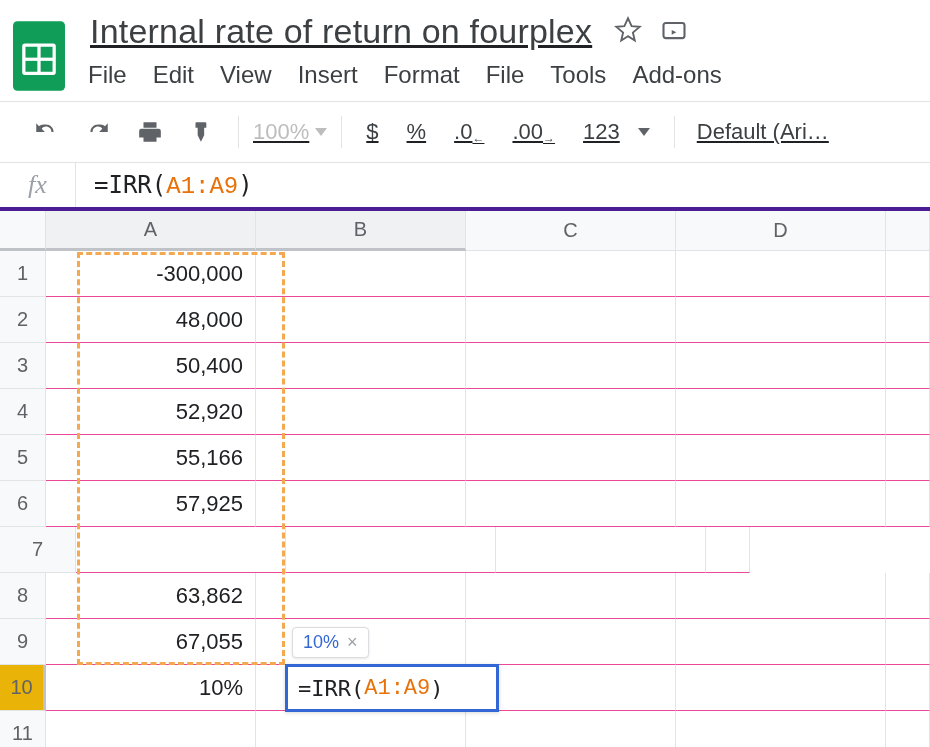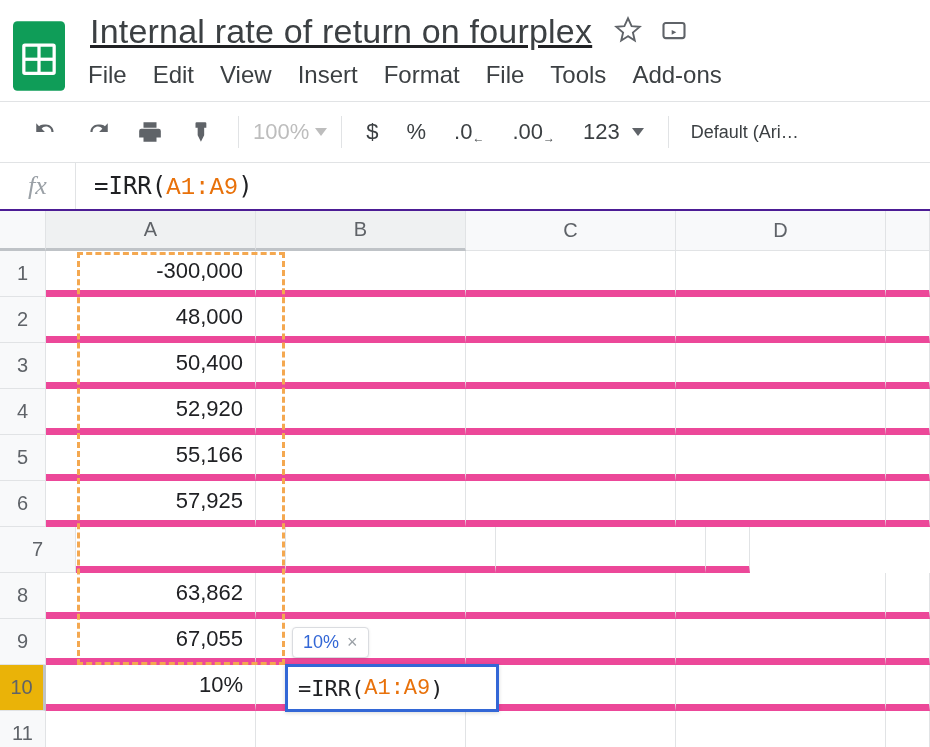--- a/index.html
+++ b/index.html
@@ -30,38 +30,39 @@
   .star-icon svg, .presentation-icon svg { width: 28px; height: 28px; fill: #5f6368; }
   .menubar { display: flex; gap: 26px; padding: 8px 0 12px 2px; }
   .menu-item { font-size: 24px; color: #3c4043; cursor: pointer; }
 
   hr.top-sep { border: none; border-top: 1px solid #e1e3e5; margin: 0; }
 
   
   .toolbar {
     display: flex; align-items: center; gap: 8px;
     padding: 10px 0 10px 24px;
+    text-decoration: underline;
   }
   .tb { display: flex; align-items: center; justify-content: center;
         width: 44px; height: 40px; cursor: pointer; color: #5f6368; }
   .tb svg { width: 26px; height: 26px; fill: #5f6368; }
   .tb-sep { width: 1px; height: 32px; background: #e1e3e5; margin: 0 6px; }
   .zoom { display: flex; align-items: center; gap: 6px; color: #bdbdbd; font-size: 22px; cursor: pointer;}
   .zoom .caret { width: 0; height: 0; border-left: 6px solid transparent; border-right: 6px solid transparent; border-top: 8px solid #bdbdbd;}
   .fmt { font-size: 22px; color: #3c4043; width: auto; padding: 0 10px; cursor:pointer;}
-  .fmt-123 { display:flex; align-items:center; gap:12px;}
+  .fmt-123 { display:flex; align-items:center; gap:18px;}
   .fmt-123 .caret { width:0;height:0;border-left:6px solid transparent;border-right:6px solid transparent;border-top:8px solid #5f6368;}
-  .font-box { font-size: 18px; color:#3c4043; padding:0 8px; white-space:nowrap; cursor:pointer;text-align:right;}
+  .font-box { font-size: 22px; color:#3c4043; padding:0 8px; white-space:nowrap; cursor:pointer;text-align:right;}
 
   hr.tool-sep { border:none; border-top:1px solid #e1e3e5; margin:0; }
 
   
   .formula-bar {
     display:flex; align-items:center; height:48px;
-    border-bottom:2px solid #4c1d95;
+    border-bottom:4px solid #4c1d95;
   }
   .fx-label {
     width:76px; text-align:center;
     font-style:italic; font-family: "Times New Roman", serif;
     font-size:26px; color:#9aa0a6; border-right:1px solid #e1e3e5;
     height:100%; display:flex; align-items:center; justify-content:center;
   }
   .fx-content { padding-left:18px; font-size:24px; font-family: "Consolas","Menlo",monospace; }
   .tok-fn  { color:#202124; }
   .tok-rng { color:#e8710a;font-family:Liberation Mono, monospace; }
@@ -86,21 +87,21 @@
 
   .rows { position:relative; }
   .row { display:flex; height:46px; }
   .rowh {
     width:76px; background:#f8f9fa; text-align:center; font-size:20px; color:#5f6368;
     border-right:1px solid #e1e3e5; border-bottom:1px solid #e1e3e5;
     display:flex; align-items:center; justify-content:center;
   }
   .rowh.active { background:#eab308; border-right:3px solid #bfc3c7; }
   .cell {
-    flex:0 0 210px; border-right:1px solid #e1e3e5; border-bottom:7px solid #ec4899;
+    flex:0 0 210px; border-right:1px solid #e1e3e5; border-bottom:1px solid #ec4899;
     display:flex; align-items:center; justify-content:flex-end;
     padding:0 12px; font-size:22px; color:#202124;
     position:relative; background:#fff;
   }
   .cell.last { flex:0 0 44px; }
 
   
   .range-outline {
     position:absolute; pointer-events:none;
     border:3px dashed #f4a850;

